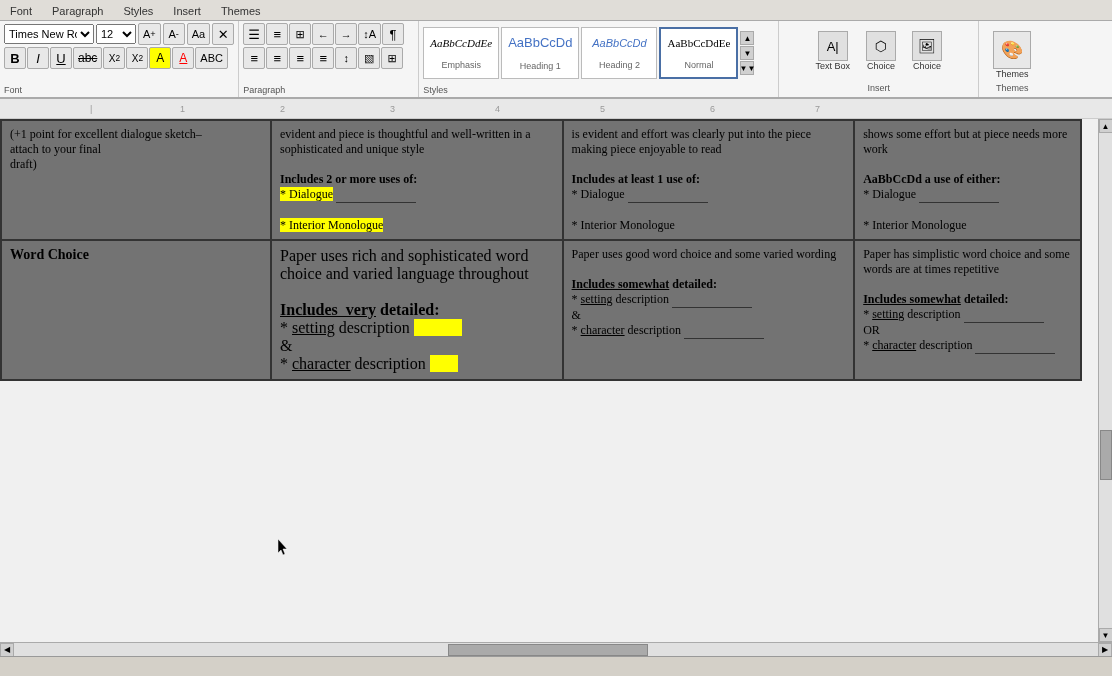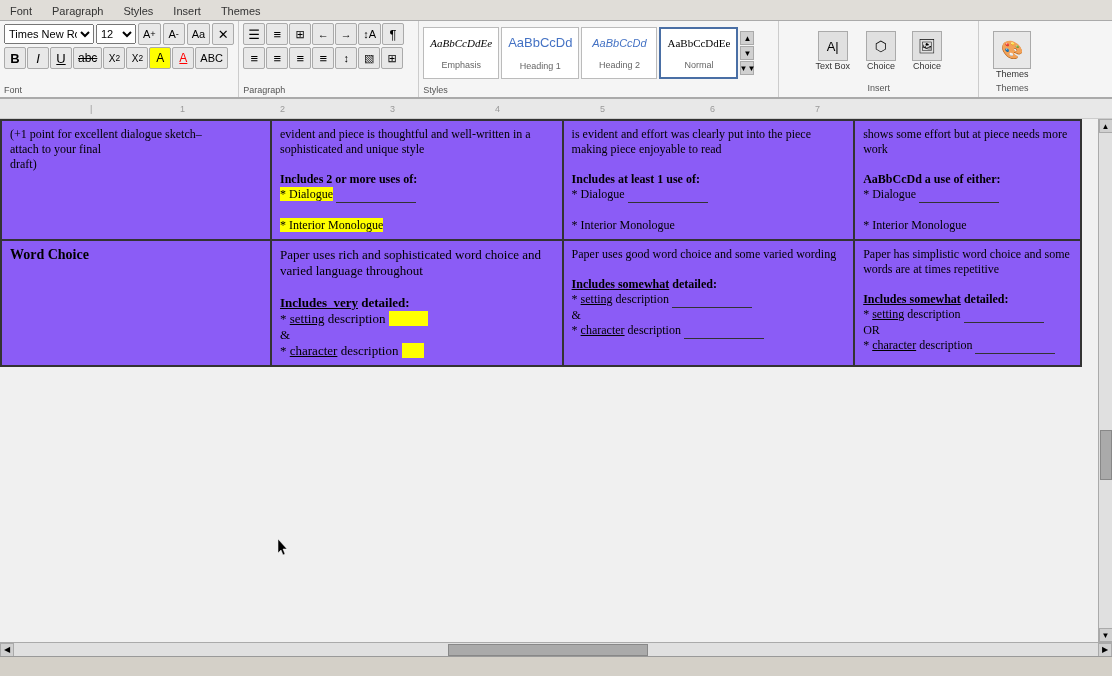--- a/index.html
+++ b/index.html
@@ -56,21 +56,21 @@
       font-family: Arial, sans-serif;
       font-size: 9px;
       color: #888;
       position: relative;
     }
 
     
     .doc-table {
       width: 1082px;
       border-collapse: collapse;
-      background: #8b5cf6;
+      background: #737373;
       font-family: 'Times New Roman', Times, serif;
       font-size: 13px;
     }
     .doc-table td {
       border: 2px solid #333;
       padding: 6px 8px;
       vertical-align: top;
       width: 25%;
     }
     .highlight-yellow {
@@ -456,21 +456,21 @@
               <span>* Dialogue</span> <span class="blank-line">&nbsp;&nbsp;&nbsp;&nbsp;&nbsp;&nbsp;&nbsp;&nbsp;&nbsp;&nbsp;&nbsp;</span>
               <br><br>
               <span>* Interior Monologue</span>
             </td>
           </tr>
 
           <tr>
             <td style="font-size:13px;">
               <span style="font-weight:bold;font-size:14px;">Word Choice</span>
             </td>
-            <td style="font-size:13px;">
+            <td style="font-size:16px;">
               <span>Paper uses rich and sophisticated word choice and varied language throughout</span>
               <br><br>
               <span style="font-weight:bold;text-decoration:underline;">Includes&nbsp; very</span> <span style="font-weight:bold;">detailed:</span><br>
               <span>* </span><span style="text-decoration:underline;">setting</span><span> description </span><span class="highlight-yellow">&nbsp;&nbsp;&nbsp;&nbsp;&nbsp;&nbsp;&nbsp;&nbsp;&nbsp;&nbsp;&nbsp;&nbsp;</span>
               <br>
               <span>&amp;</span><br>
               <span>* </span><span style="text-decoration:underline;">character</span><span> description </span><span class="highlight-yellow">&nbsp;&nbsp;&nbsp;&nbsp;&nbsp;&nbsp;&nbsp;</span>
             </td>
             <td style="font-size:12px;">
               <span>Paper uses good word choice and some varied wording</span>

